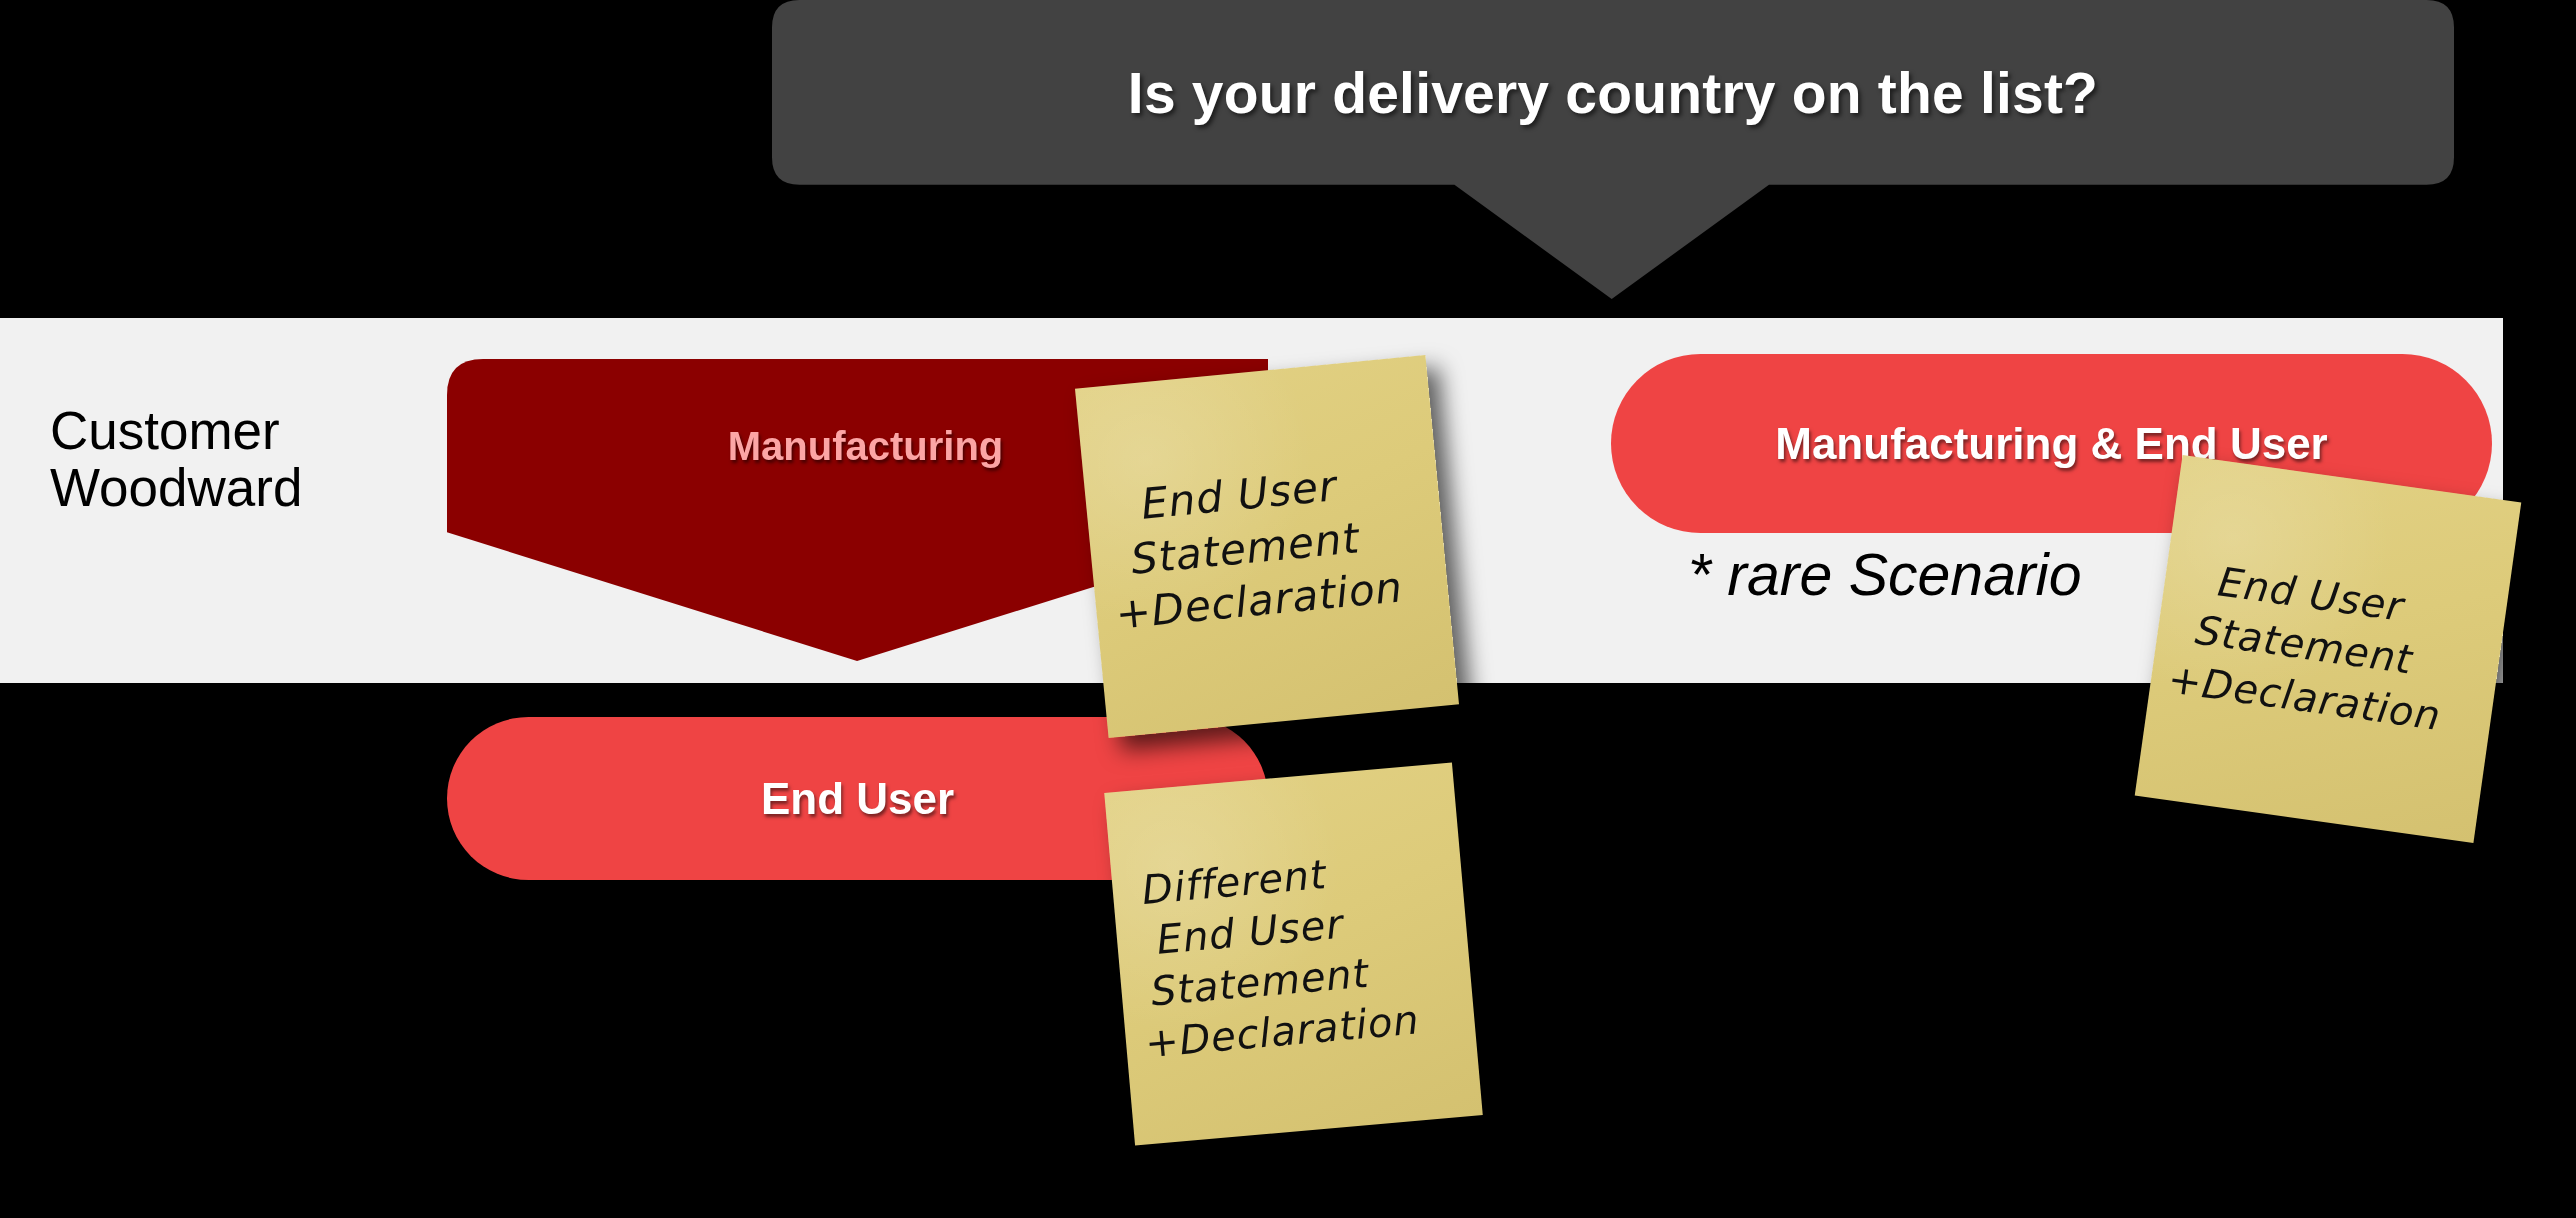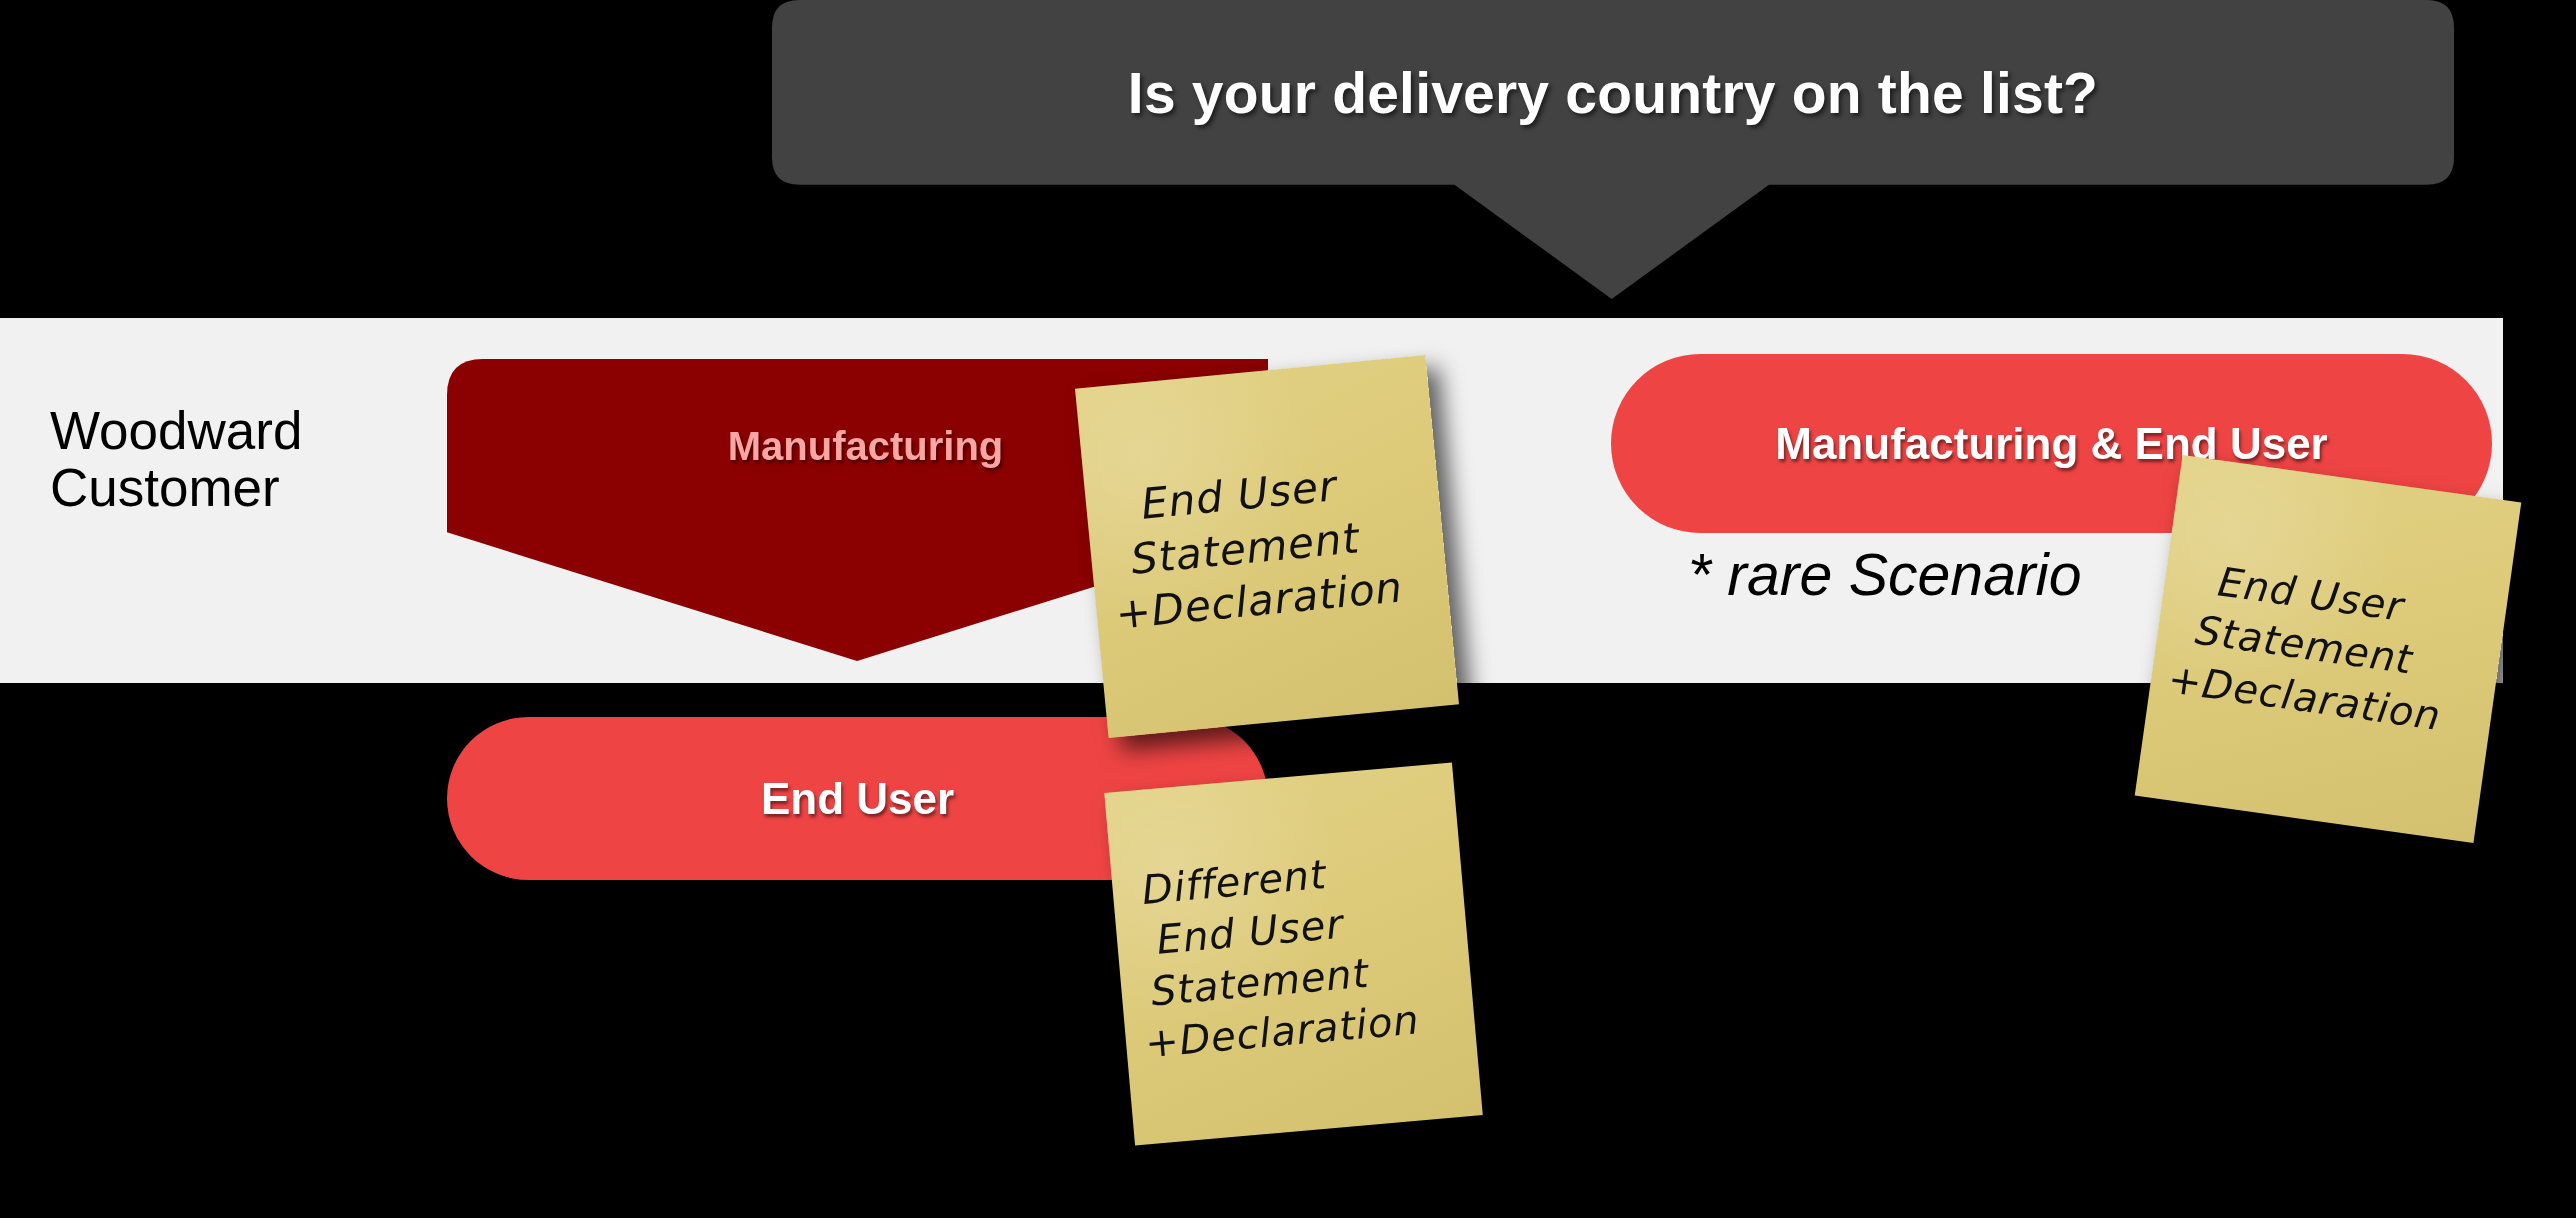--- a/index.html
+++ b/index.html
@@ -219,22 +219,22 @@
   <div class="content-band"></div>
 
   <div class="question-banner">
     <svg viewBox="0 0 1957 348" preserveAspectRatio="none">
       <path d="M 32 0 L 1925 0 Q 1957 0 1957 32 L 1957 183 Q 1957 215 1925 215 L 1160 215 L 977 348 L 794 215 L 32 215 Q 0 215 0 183 L 0 32 Q 0 0 32 0 Z" fill="#424242"></path>
     </svg>
     <div class="question-banner-label">Is your delivery country on the list?</div>
   </div>
 
   <div class="row-label">
+    <span>Customer</span>
     <span>Woodward</span>
-    <span>Customer</span>
   </div>
 
   <div class="mfg-banner">
     <svg viewBox="0 0 955 352" preserveAspectRatio="none">
       <path d="M 42 0 L 955 0 L 955 202 L 477 352 L 0 202 L 0 42 Q 0 0 42 0 Z" fill="#8b0000"></path>
     </svg>
     <div class="mfg-banner-label">Manufacturing</div>
   </div>
 
   <div class="pill pill-end-user">

